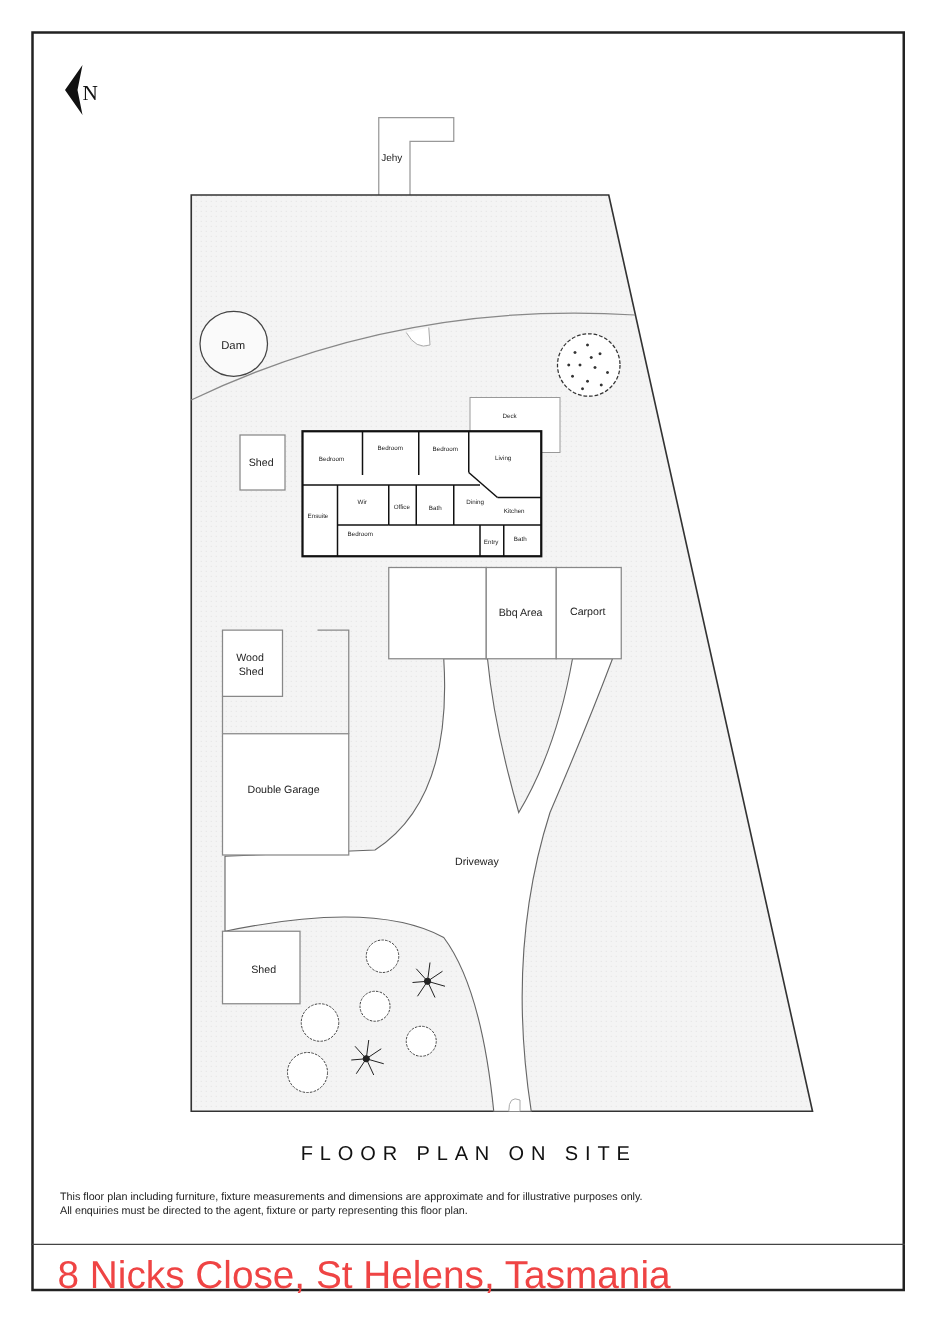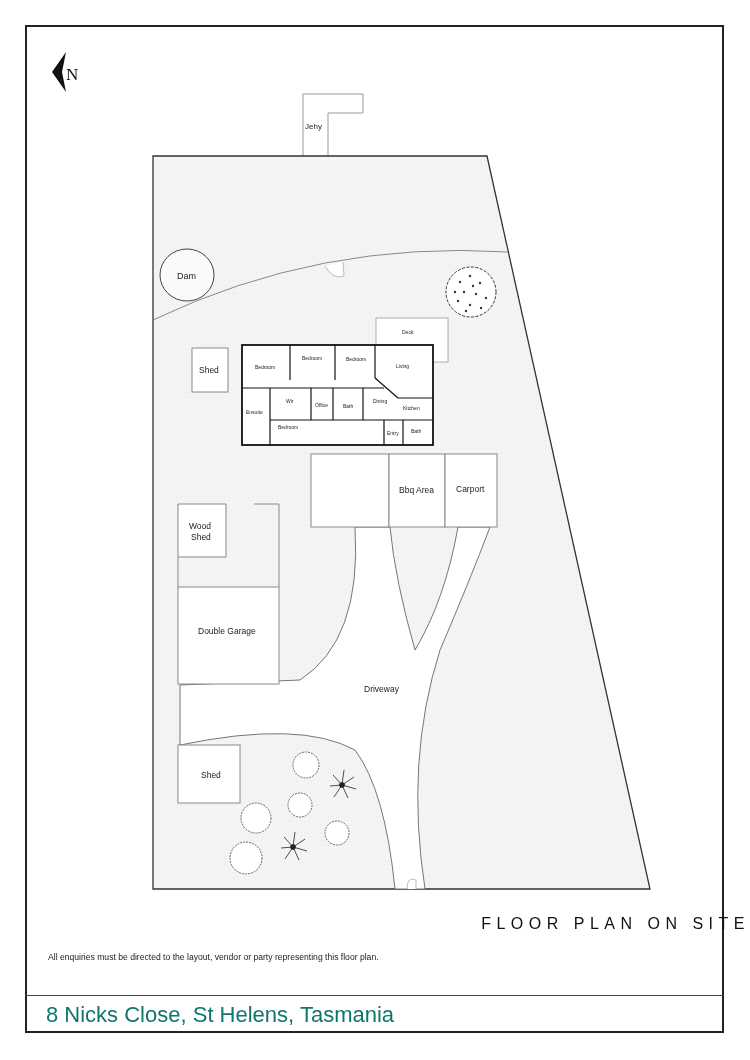--- a/index.html
+++ b/index.html
@@ -1,22 +1,22 @@
 <!DOCTYPE html>
 <html><head>
 <meta charset="utf-8">
 <style>
   html, body { margin: 0; padding: 0; background: #ffffff; }
   body { width: 750px; height: 1060px; position: relative; overflow: hidden; font-family: "Liberation Sans", sans-serif; }
   .frame { position: absolute; left: 25px; top: 25px; width: 699px; height: 1008px; border: 2px solid #222; box-sizing: border-box; }
   .footer-divider { position: absolute; left: 25px; top: 995px; width: 699px; height: 0; border-top: 1.5px solid #444; }
   svg.plan { position: absolute; left: 0; top: 0; }
-  .plan-title { position: absolute; left: 0; width: 750px; top: 915px; text-align: right; font-size: 16px; letter-spacing: 5.5px; color: #111; }
+  .plan-title { position: absolute; left: 0; width: 750px; top: 915px; text-align: center; font-size: 16px; letter-spacing: 5.5px; color: #111; }
   .disclaimer { position: absolute; left: 48px; top: 952px; font-size: 8.6px; line-height: 11.4px; color: #222; }
-  .address { position: absolute; left: 46px; top: 1002px; font-size: 22px; color: #0f766e; }
+  .address { position: absolute; left: 46px; top: 1002px; font-size: 31px; color: #ef4444; }
   .lbl { font-family: "Liberation Sans", sans-serif; fill: #222; }
 </style>
 </head>
 <body>
 
 <div class="frame"></div>
 
 <svg class="plan" width="750" height="1060" viewBox="0 0 750 1060">
   <defs>
     <pattern id="stip" width="4" height="4" patternUnits="userSpaceOnUse">
@@ -147,17 +147,18 @@
     <text class="lbl" x="246" y="414" font-size="5">Ensuite</text>
     <text class="lbl" x="278" y="429" font-size="5">Bedroom</text>
     <text class="lbl" x="387" y="435" font-size="5">Entry</text>
     <text class="lbl" x="411" y="433" font-size="5">Bath</text>
   </g>
 </svg>
 
 <div class="plan-title">FLOOR PLAN ON SITE</div>
 
 <div class="disclaimer">
-  <div>All enquiries must be directed to the layout, vendor or party representing this floor plan.</div>
+  <div>This floor plan including furniture, fixture measurements and dimensions are approximate and for illustrative purposes only.</div>
+  <div>All enquiries must be directed to the agent, fixture or party representing this floor plan.</div>
 </div>
 
 <div class="footer-divider"></div>
 <div class="address">8 Nicks Close, St Helens, Tasmania</div>
 
 </body></html>

